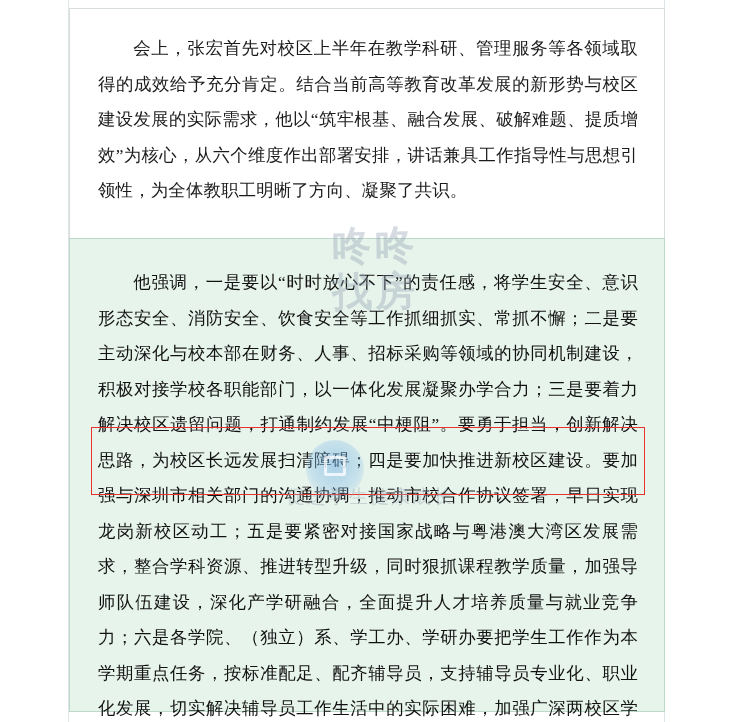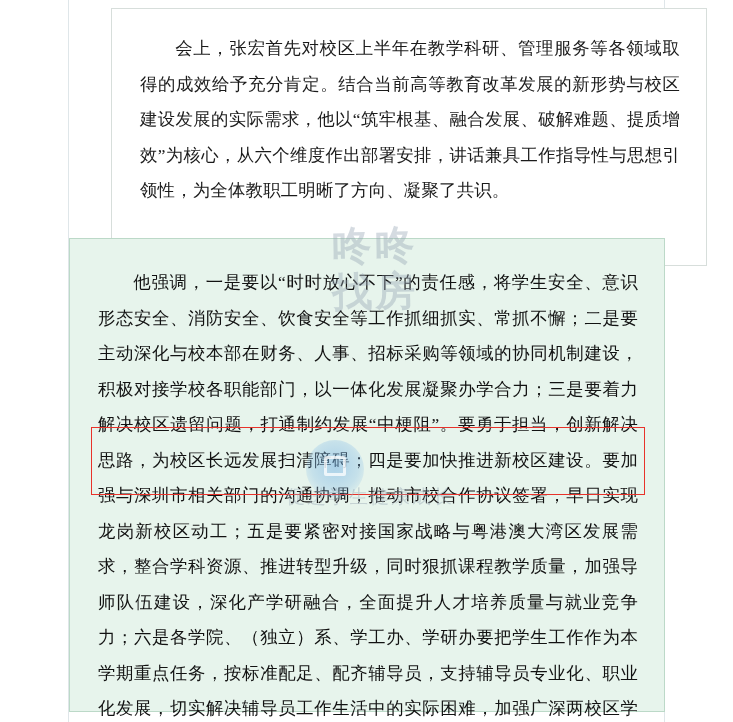--- a/index.html
+++ b/index.html
@@ -40,21 +40,20 @@
     box-sizing: border-box;
     border: 1px solid #cdd8d3;
   }
   .block-1 {
     left: 69px;
     top: 8px;
     width: 596px;
     height: 258px;
     background: #ffffff;
     border-color: #d7dedb;
-    margin-left: 42px;
   }
   .block-2 {
     left: 69px;
     top: 238px;
     width: 596px;
     height: 474px;
     background: #e7f4ec;
     border-color: #bcd9c8;
   }
 

